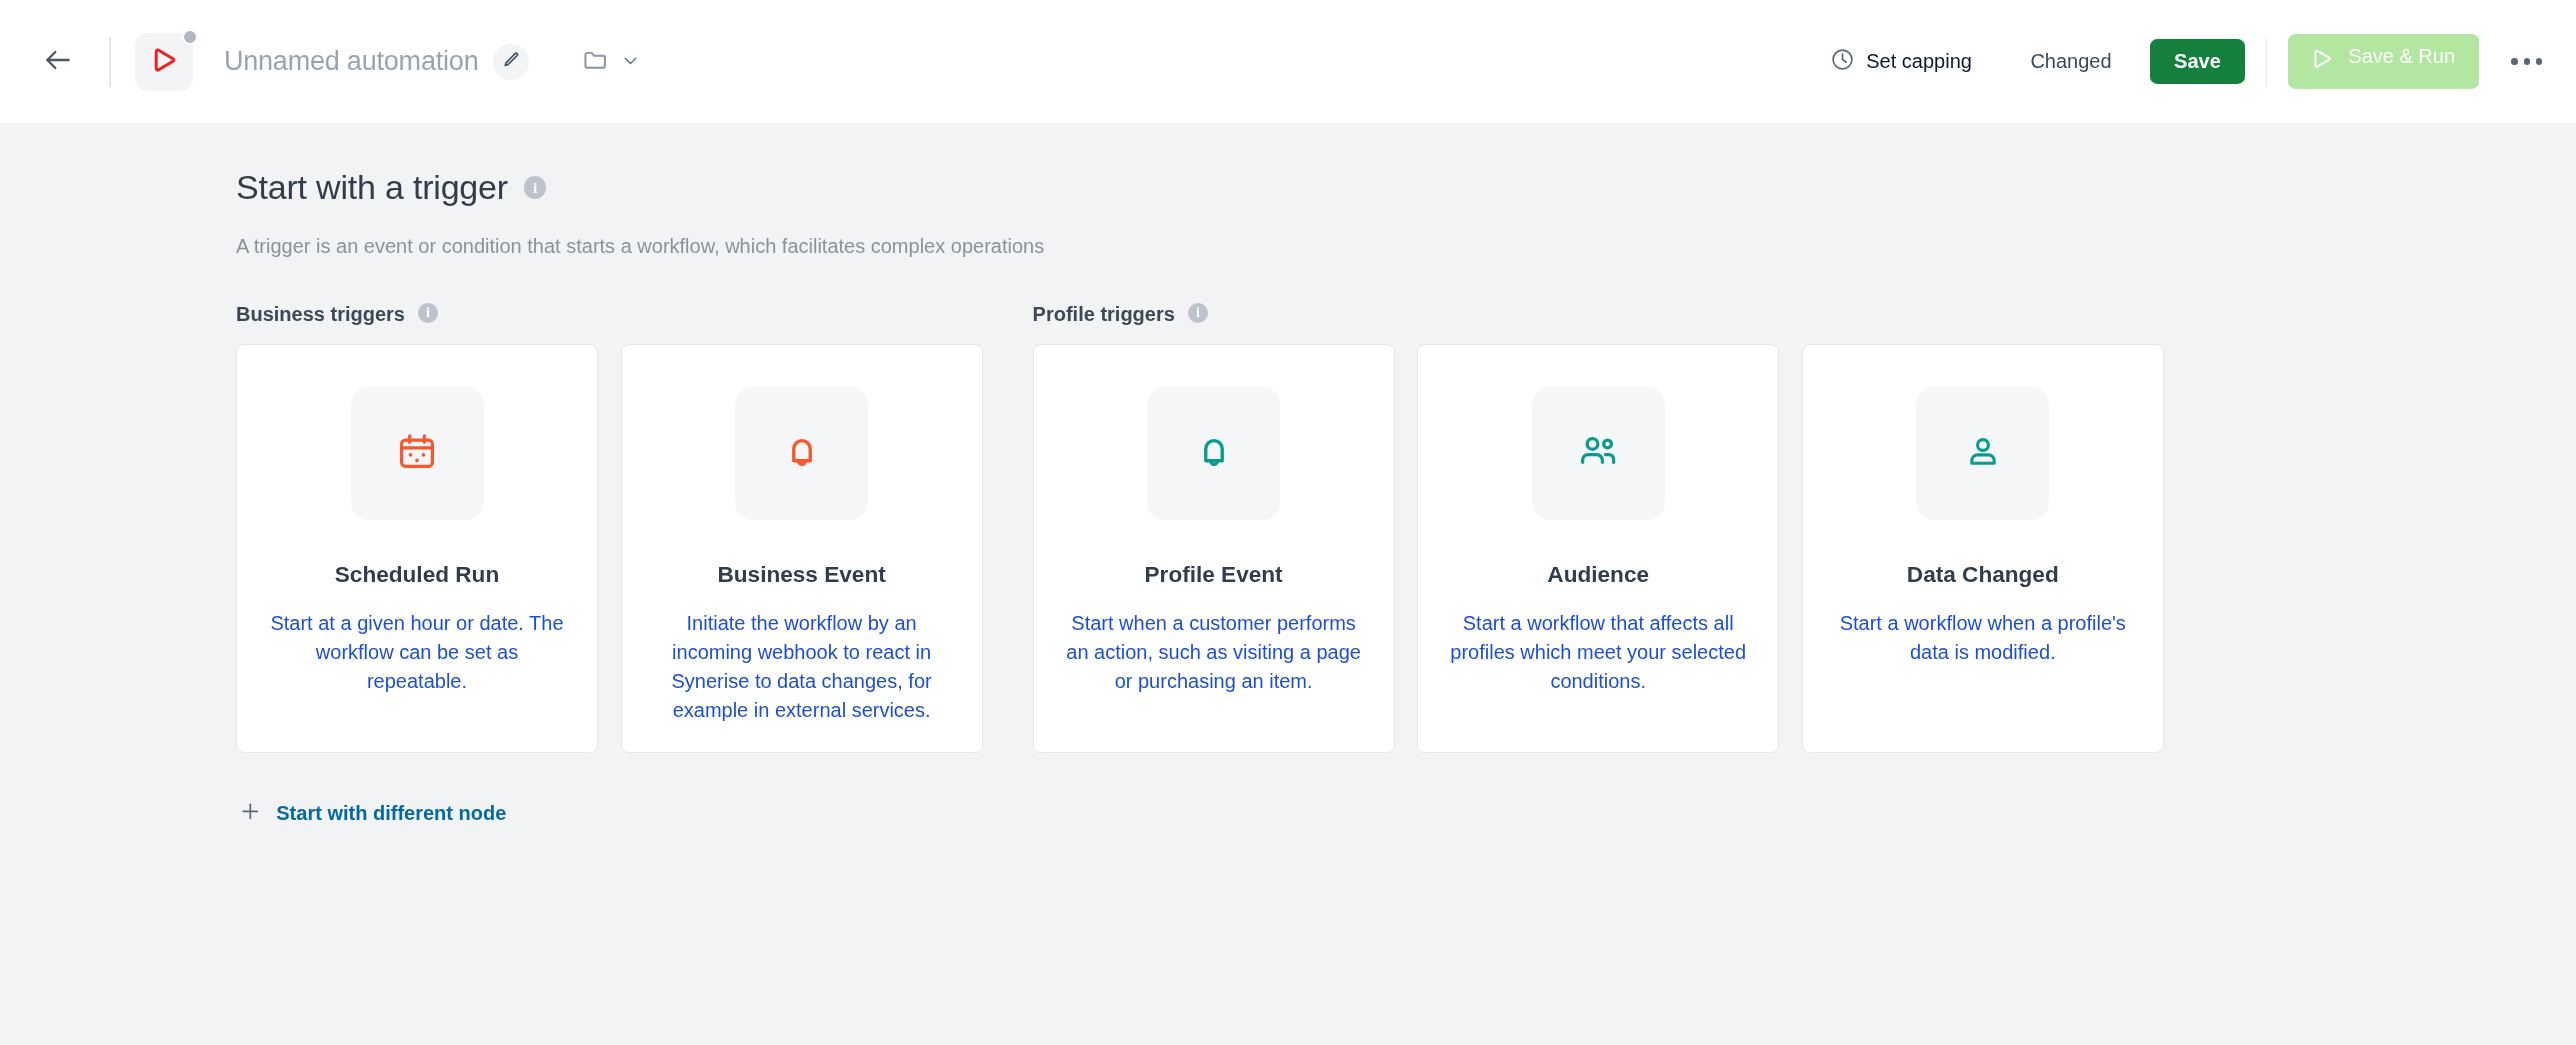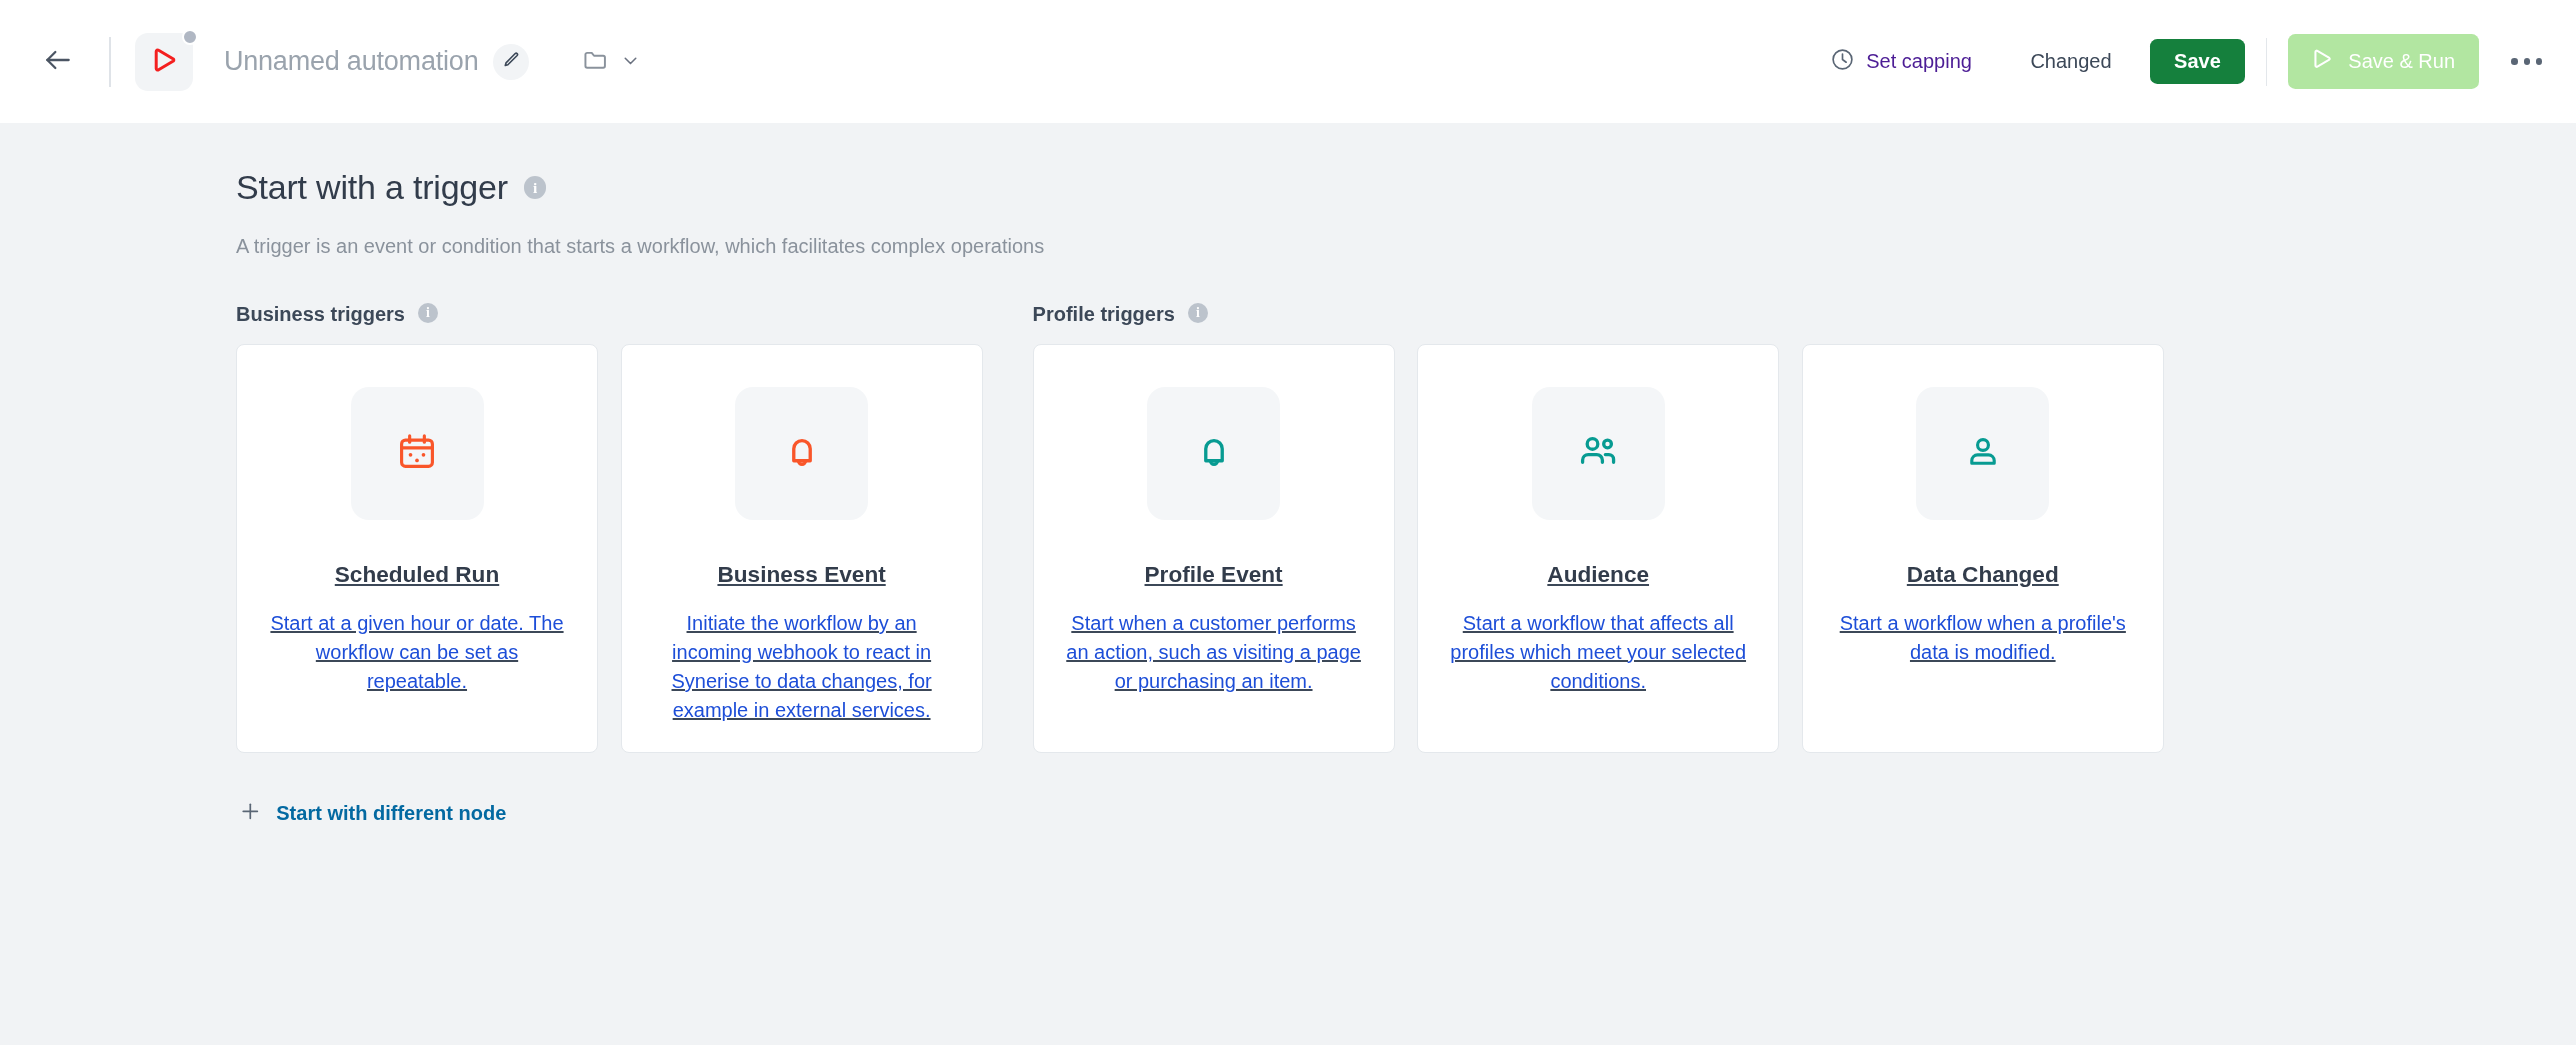--- a/index.html
+++ b/index.html
@@ -94,21 +94,21 @@
     padding: 6.5px;
     border-radius: 6.5px;
   }
   .spacer { flex: 1 1 auto; }
 
   .set-capping {
     display: flex;
     align-items: center;
     gap: 11.3px;
     font-size: 20px;
-    color: #4c1d95;
+    color: #0f172a;
     cursor: pointer;
     white-space: nowrap;
   }
   .cancel-btn {
     font-size: 20px;
     color: #3c4858;
     margin-left: 52px;
     cursor: pointer;
     white-space: nowrap;
     padding: 9.7px 6.5px;
@@ -134,21 +134,21 @@
     flex: 0 0 auto;
   }
   .save-run-btn {
     background: #b2e6a1;
     color: #ffffff;
     font-size: 20px;
     border: none;
     border-radius: 7.3px;
     padding: 11.3px 24px 11.3px 19.4px;
     display: flex;
-    align-items: center;
+    align-items: flex-start;
     gap: 13px;
     cursor: pointer;
     font-family: inherit;
     white-space: nowrap;
   }
   .dots-btn {
     margin-left: 27.5px;
     display: flex;
     align-items: center;
     gap: 5.7px;
@@ -215,21 +215,20 @@
     align-items: flex-start;
     gap: 13px;
     font-size: 20px;
     font-weight: bold;
     color: #3c4858;
     margin-bottom: 18px;
   }
   .cards-row {
     display: flex;
     gap: 22.6px;
-    text-decoration: underline;
   }
   .group-gap { width: 50px; flex: 0 0 auto; }
 
   .card {
     width: 362px;
     height: 409px;
     background: #ffffff;
     border: 1.6px solid #e4e8ec;
     border-radius: 8px;
     display: flex;

